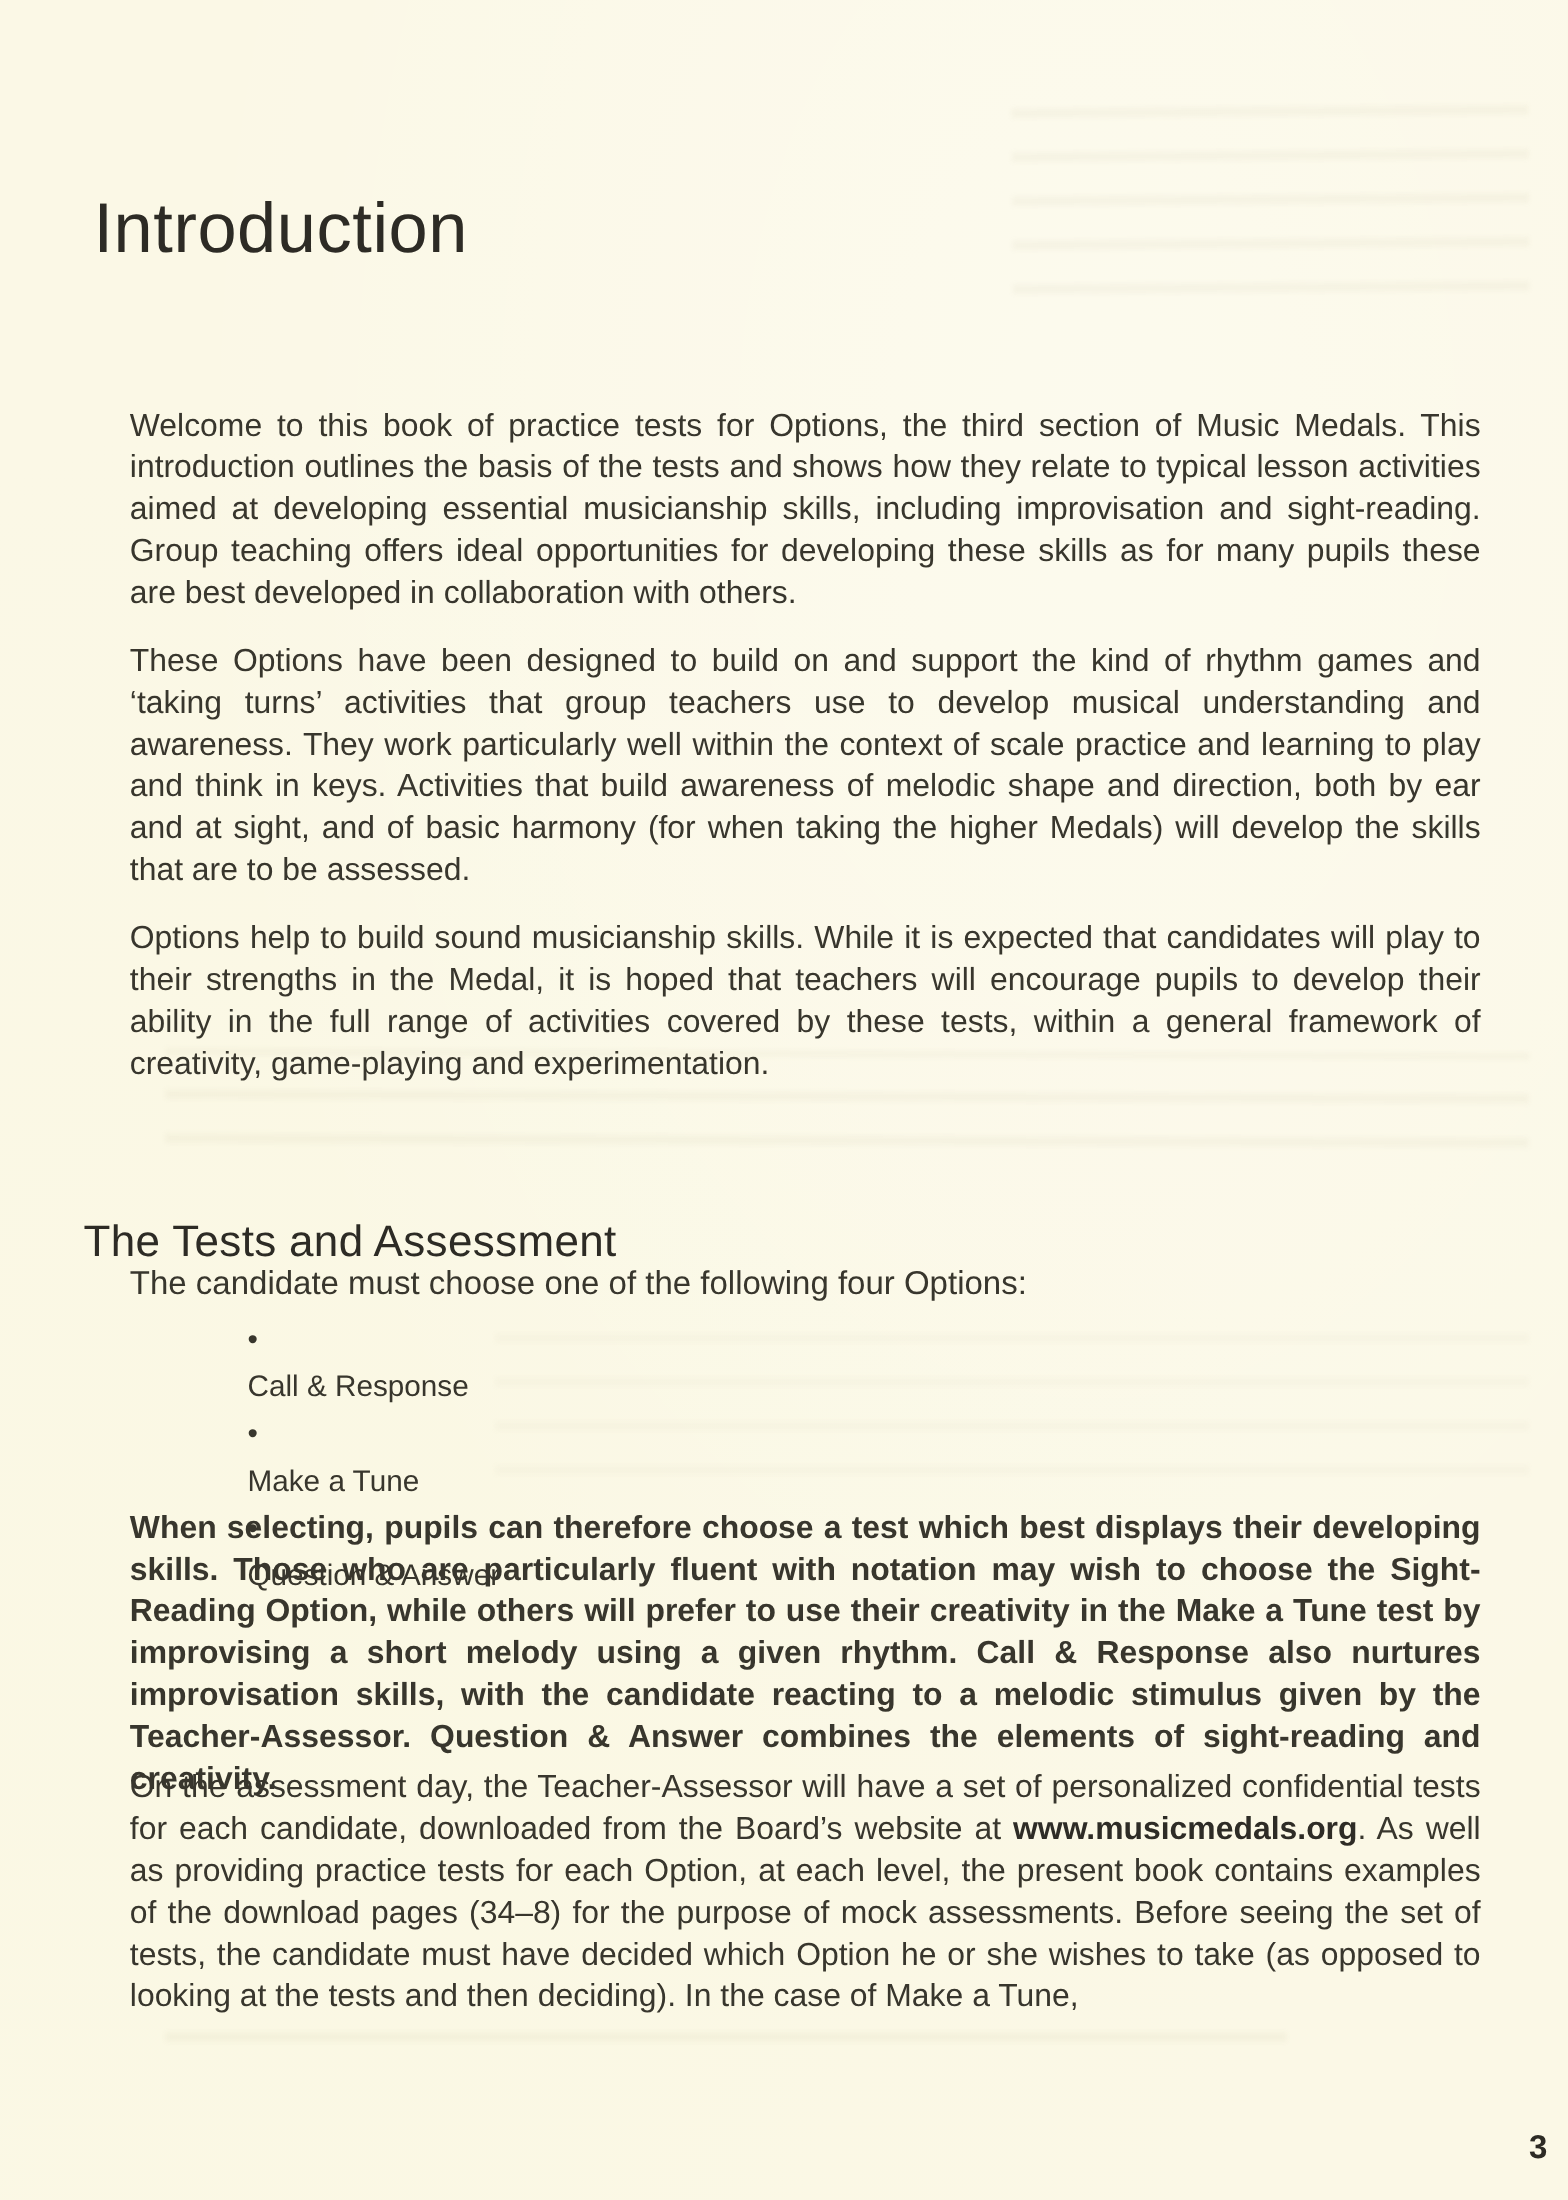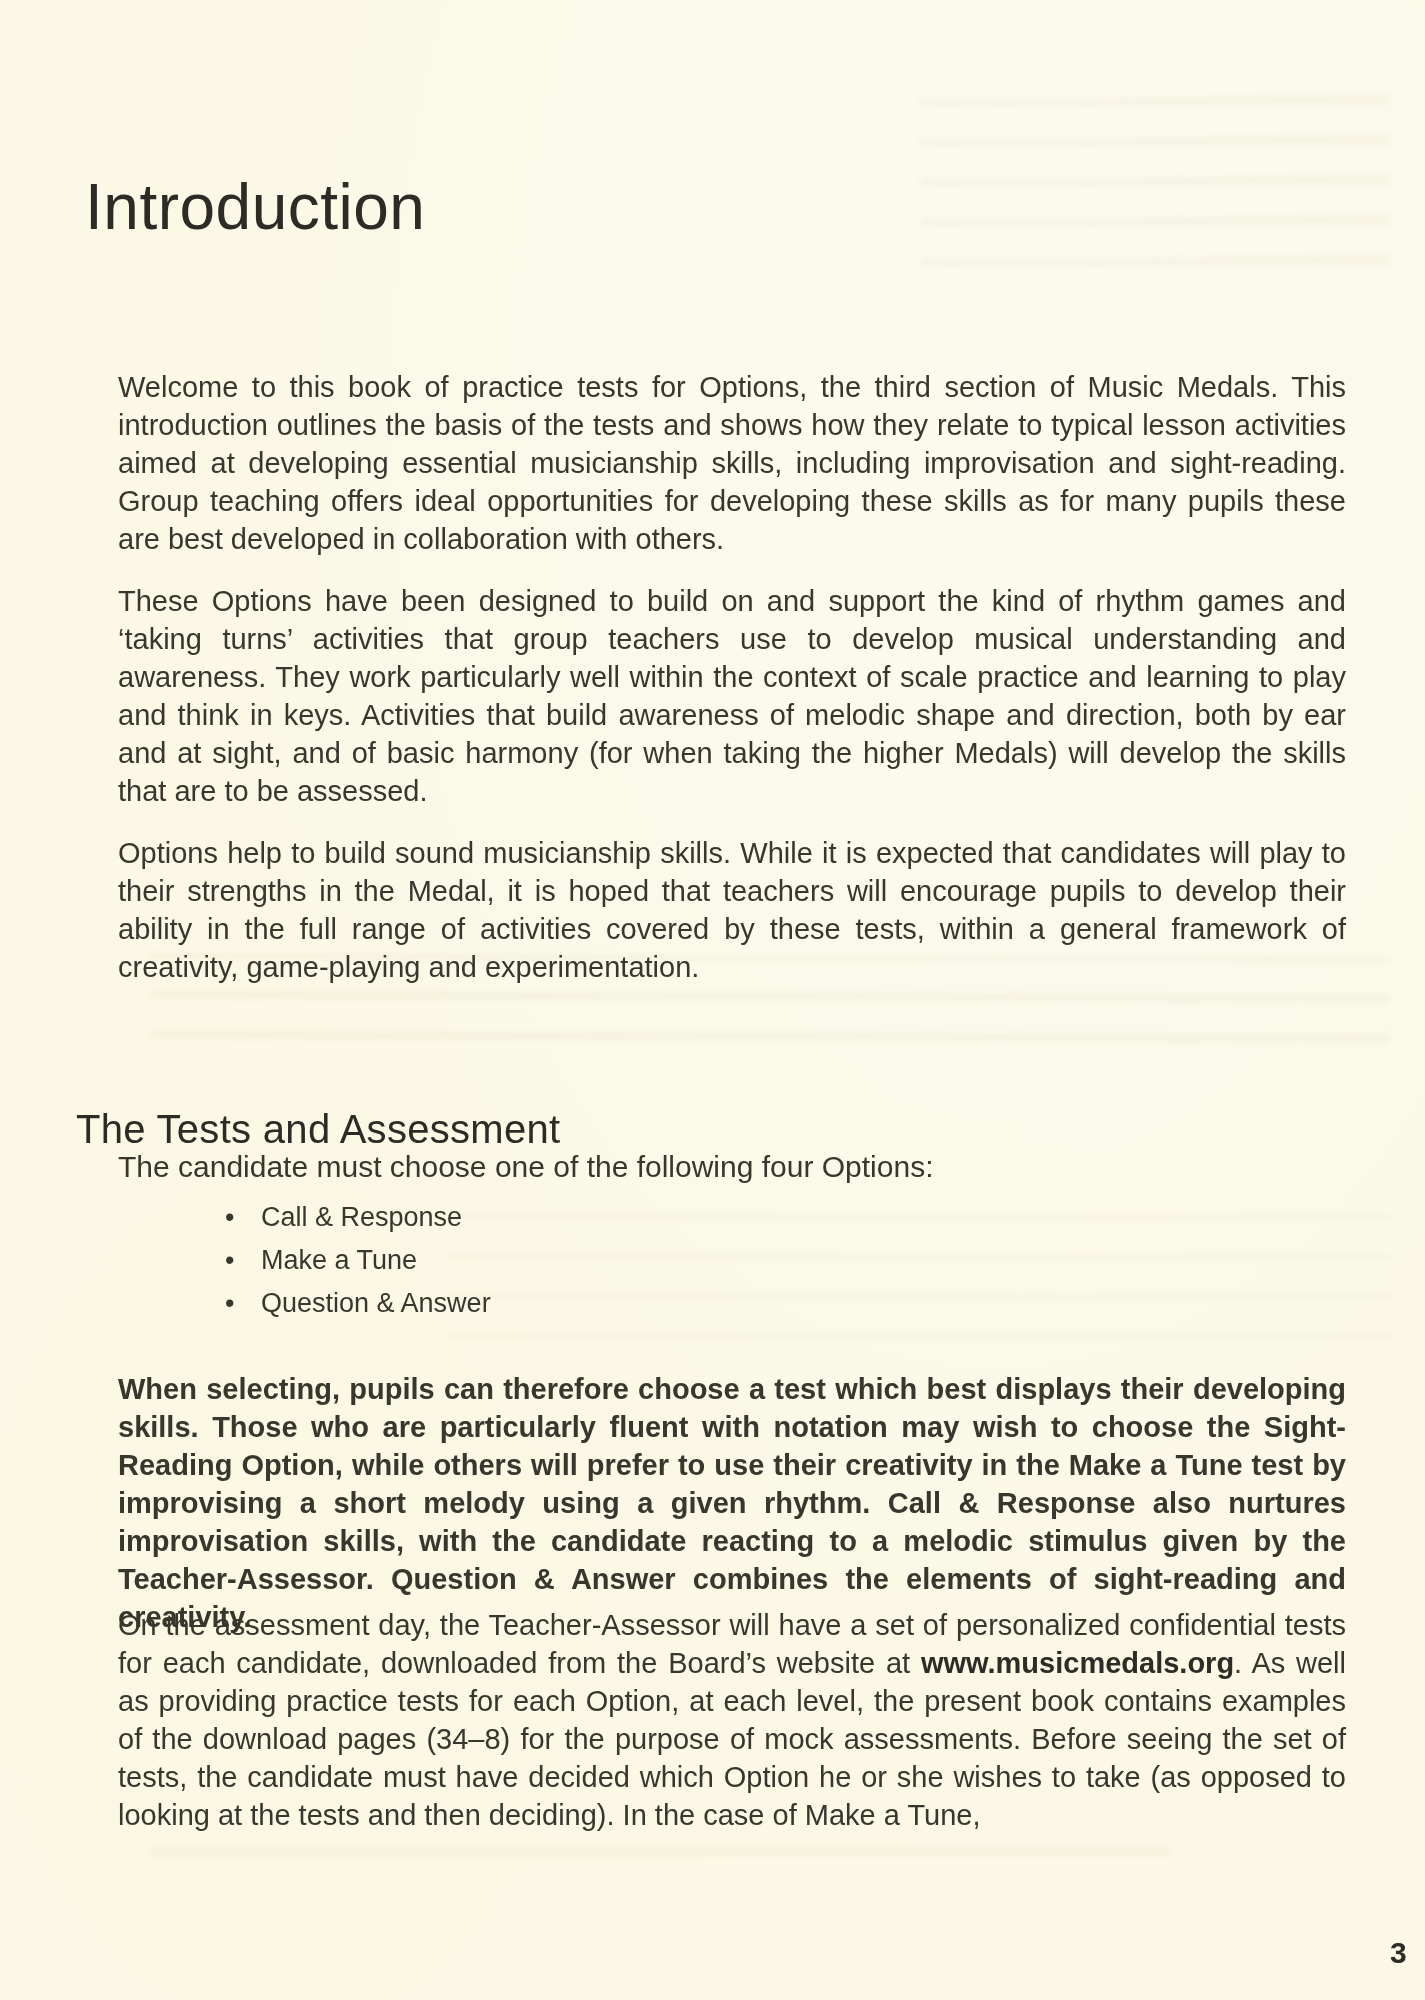--- a/index.html
+++ b/index.html
@@ -79,21 +79,21 @@
     position: absolute;
     top: 1196px;
     left: 225px;
     margin: 0;
     padding: 0;
     list-style: none;
     font-size: 27px;
     line-height: 43px;
     color: #38362d;
   }
-  .options-list li { display: flex; align-items: baseline; }
+  .options-list li { display: flex; align-items: baseline; flex-direction: column; }
   .options-list .bullet {
     width: 36px;
     flex: 0 0 36px;
   }
   .options-list .bullet::before {
     content: "\2022";
     font-size: 27px;
   }
   #selecting-block { top: 1370px; font-weight: bold; }
   #assessment-block { top: 1606px; }

